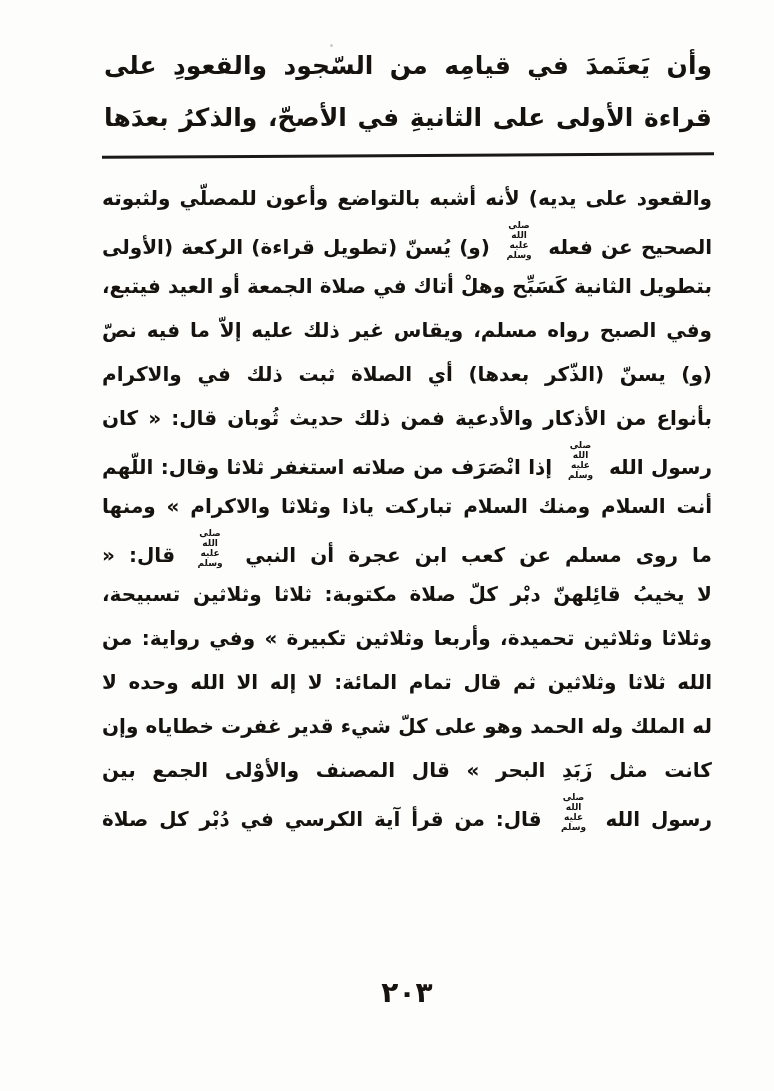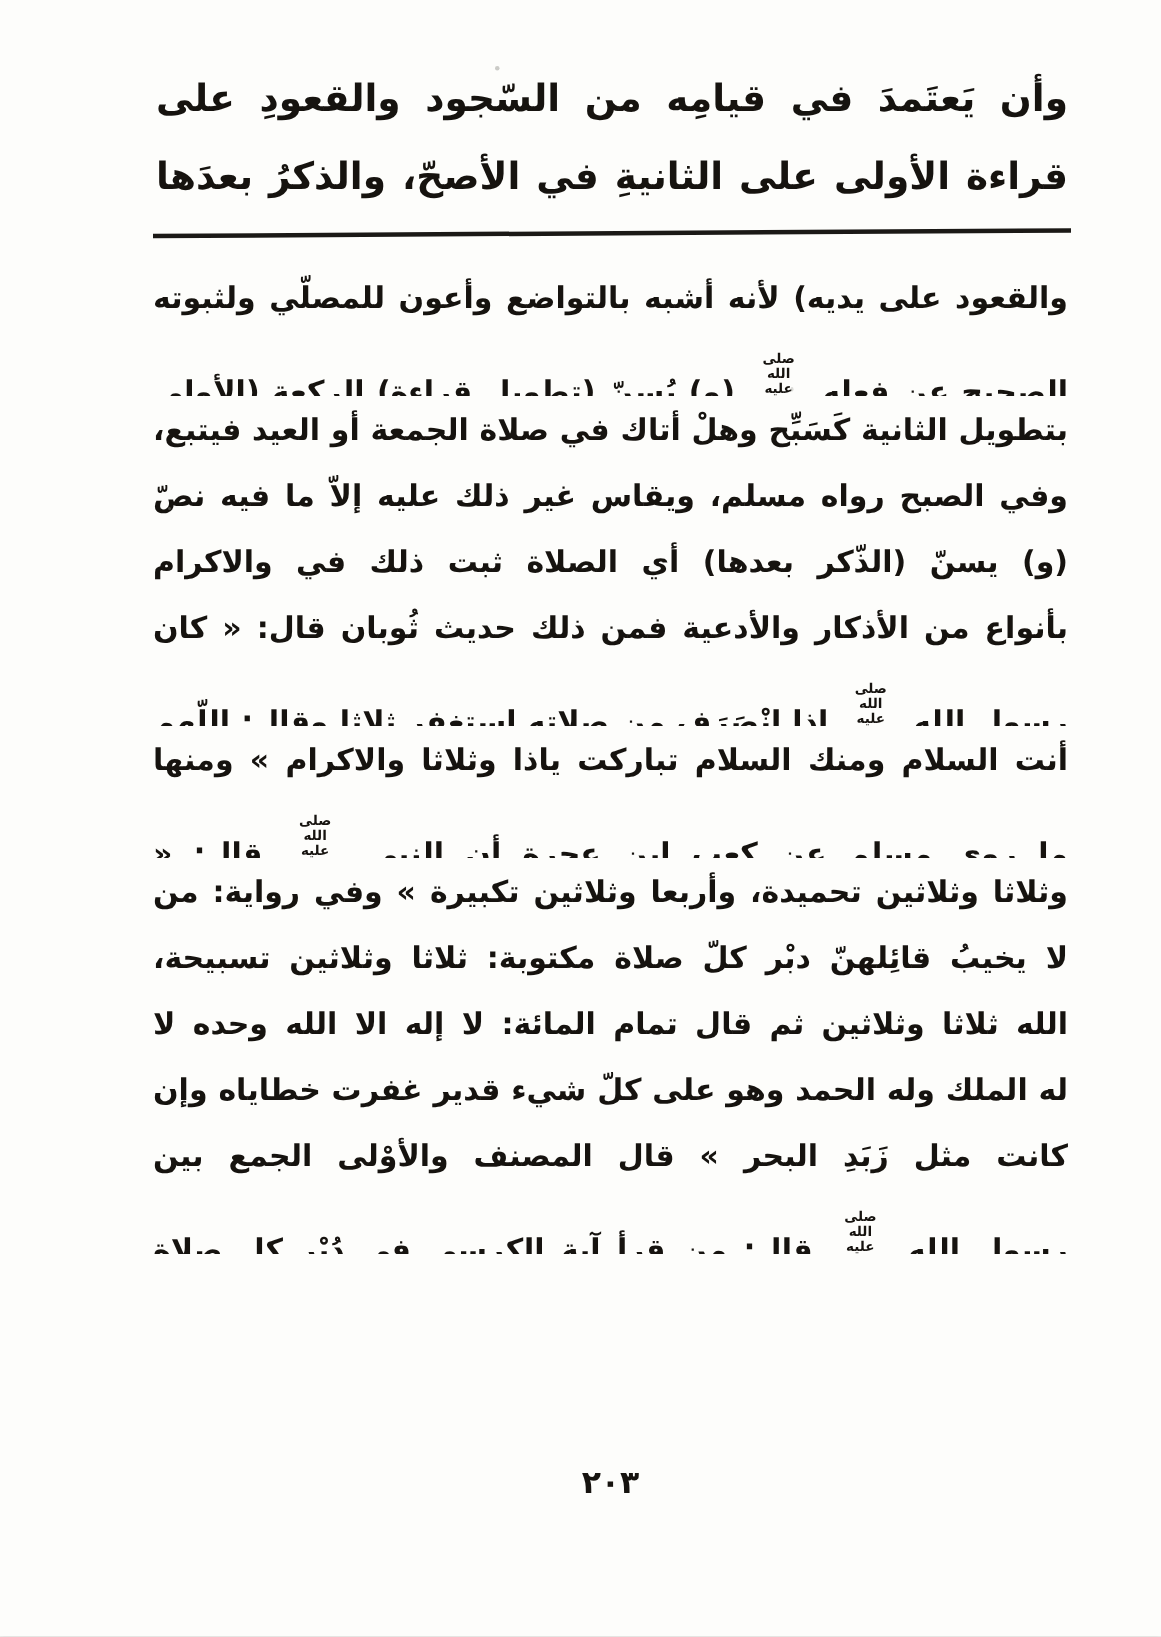--- a/index.html
+++ b/index.html
@@ -49,39 +49,39 @@
   .line {
     overflow: hidden;
     text-align: justify;
     text-align-last: justify;
     white-space: normal;
   }
   
   .seal {
     display: inline-block;
     width: 36px;
-    margin: 15px 3px;
+    margin: 0 3px;
     vertical-align: -4px;
     font-size: 9px;
     font-weight: bold;
     line-height: 10px;
     text-align: center;
     text-align-last: center;
     letter-spacing: 0;
   }
   .seal > span { display: block; }
   
   .page-number {
     position: absolute;
     top: 976px;
     right: 62px;
     left: 102px;
     text-align: center;
     text-align-last: center;
-    font-size: 21px;
+    font-size: 28px;
     font-weight: bold;
   }
   
   .speck { position: absolute; background: #9a9a94; border-radius: 50%; }
   .speck.s1 { width: 3px; height: 3px; left: 330px; top: 44px; opacity: .5; }
   .speck.s2 { width: 2px; height: 2px; left: 112px; top: 338px; opacity: .4; }
   .speck.s3 { width: 2px; height: 3px; left: 527px; top: 258px; opacity: .35; }
 </style>
 </head>
 <body>
@@ -98,22 +98,22 @@
   <section class="commentary">
       <div class="line">والقعود على يديه) لأنه أشبه بالتواضع وأعون للمصلّي ولثبوته في</div>
       <div class="line">الصحيح عن فعله <span class="seal"><span>صلى الله</span><span>عليه وسلم</span></span> (و) يُسنّ (تطويل قراءة) الركعة (الأولى</div>
       <div class="line">بتطويل الثانية كَسَبِّح وهلْ أتاك في صلاة الجمعة أو العيد فيتبع،</div>
       <div class="line">وفي الصبح رواه مسلم، ويقاس غير ذلك عليه إلاّ ما فيه نصّ</div>
       <div class="line">(و) يسنّ (الذّكر بعدها) أي الصلاة ثبت ذلك في والاكرام</div>
       <div class="line">بأنواع من الأذكار والأدعية فمن ذلك حديث ثُوبان قال: « كان</div>
       <div class="line">رسول الله <span class="seal"><span>صلى الله</span><span>عليه وسلم</span></span> إذا انْصَرَف من صلاته استغفر ثلاثا وقال: اللّهم</div>
       <div class="line">أنت السلام ومنك السلام تباركت ياذا وثلاثا والاكرام » ومنها</div>
       <div class="line">ما روى مسلم عن كعب ابن عجرة أن النبي <span class="seal"><span>صلى الله</span><span>عليه وسلم</span></span> قال: « معَقِّبات</div>
+      <div class="line">لا يخيبُ قائِلهنّ دبْر كلّ صلاة مكتوبة: ثلاثا وثلاثين تسبيحة،</div>
       <div class="line">وثلاثا وثلاثين تحميدة، وأربعا وثلاثين تكبيرة » وفي رواية: من</div>
-      <div class="line">لا يخيبُ قائِلهنّ دبْر كلّ صلاة مكتوبة: ثلاثا وثلاثين تسبيحة،</div>
       <div class="line">الله ثلاثا وثلاثين ثم قال تمام المائة: لا إله الا الله وحده لا شريك له</div>
       <div class="line">له الملك وله الحمد وهو على كلّ شيء قدير غفرت خطاياه وإن</div>
       <div class="line">كانت مثل زَبَدِ البحر » قال المصنف والأوْلى الجمع بين الروايتين</div>
       <div class="line">رسول الله <span class="seal"><span>صلى الله</span><span>عليه وسلم</span></span> قال: من قرأ آية الكرسي في دُبْر كل صلاة</div>
     </section>
 
   <div class="page-number">٢٠٣</div>
 
   <div class="speck s1"></div>
   <div class="speck s2"></div>

